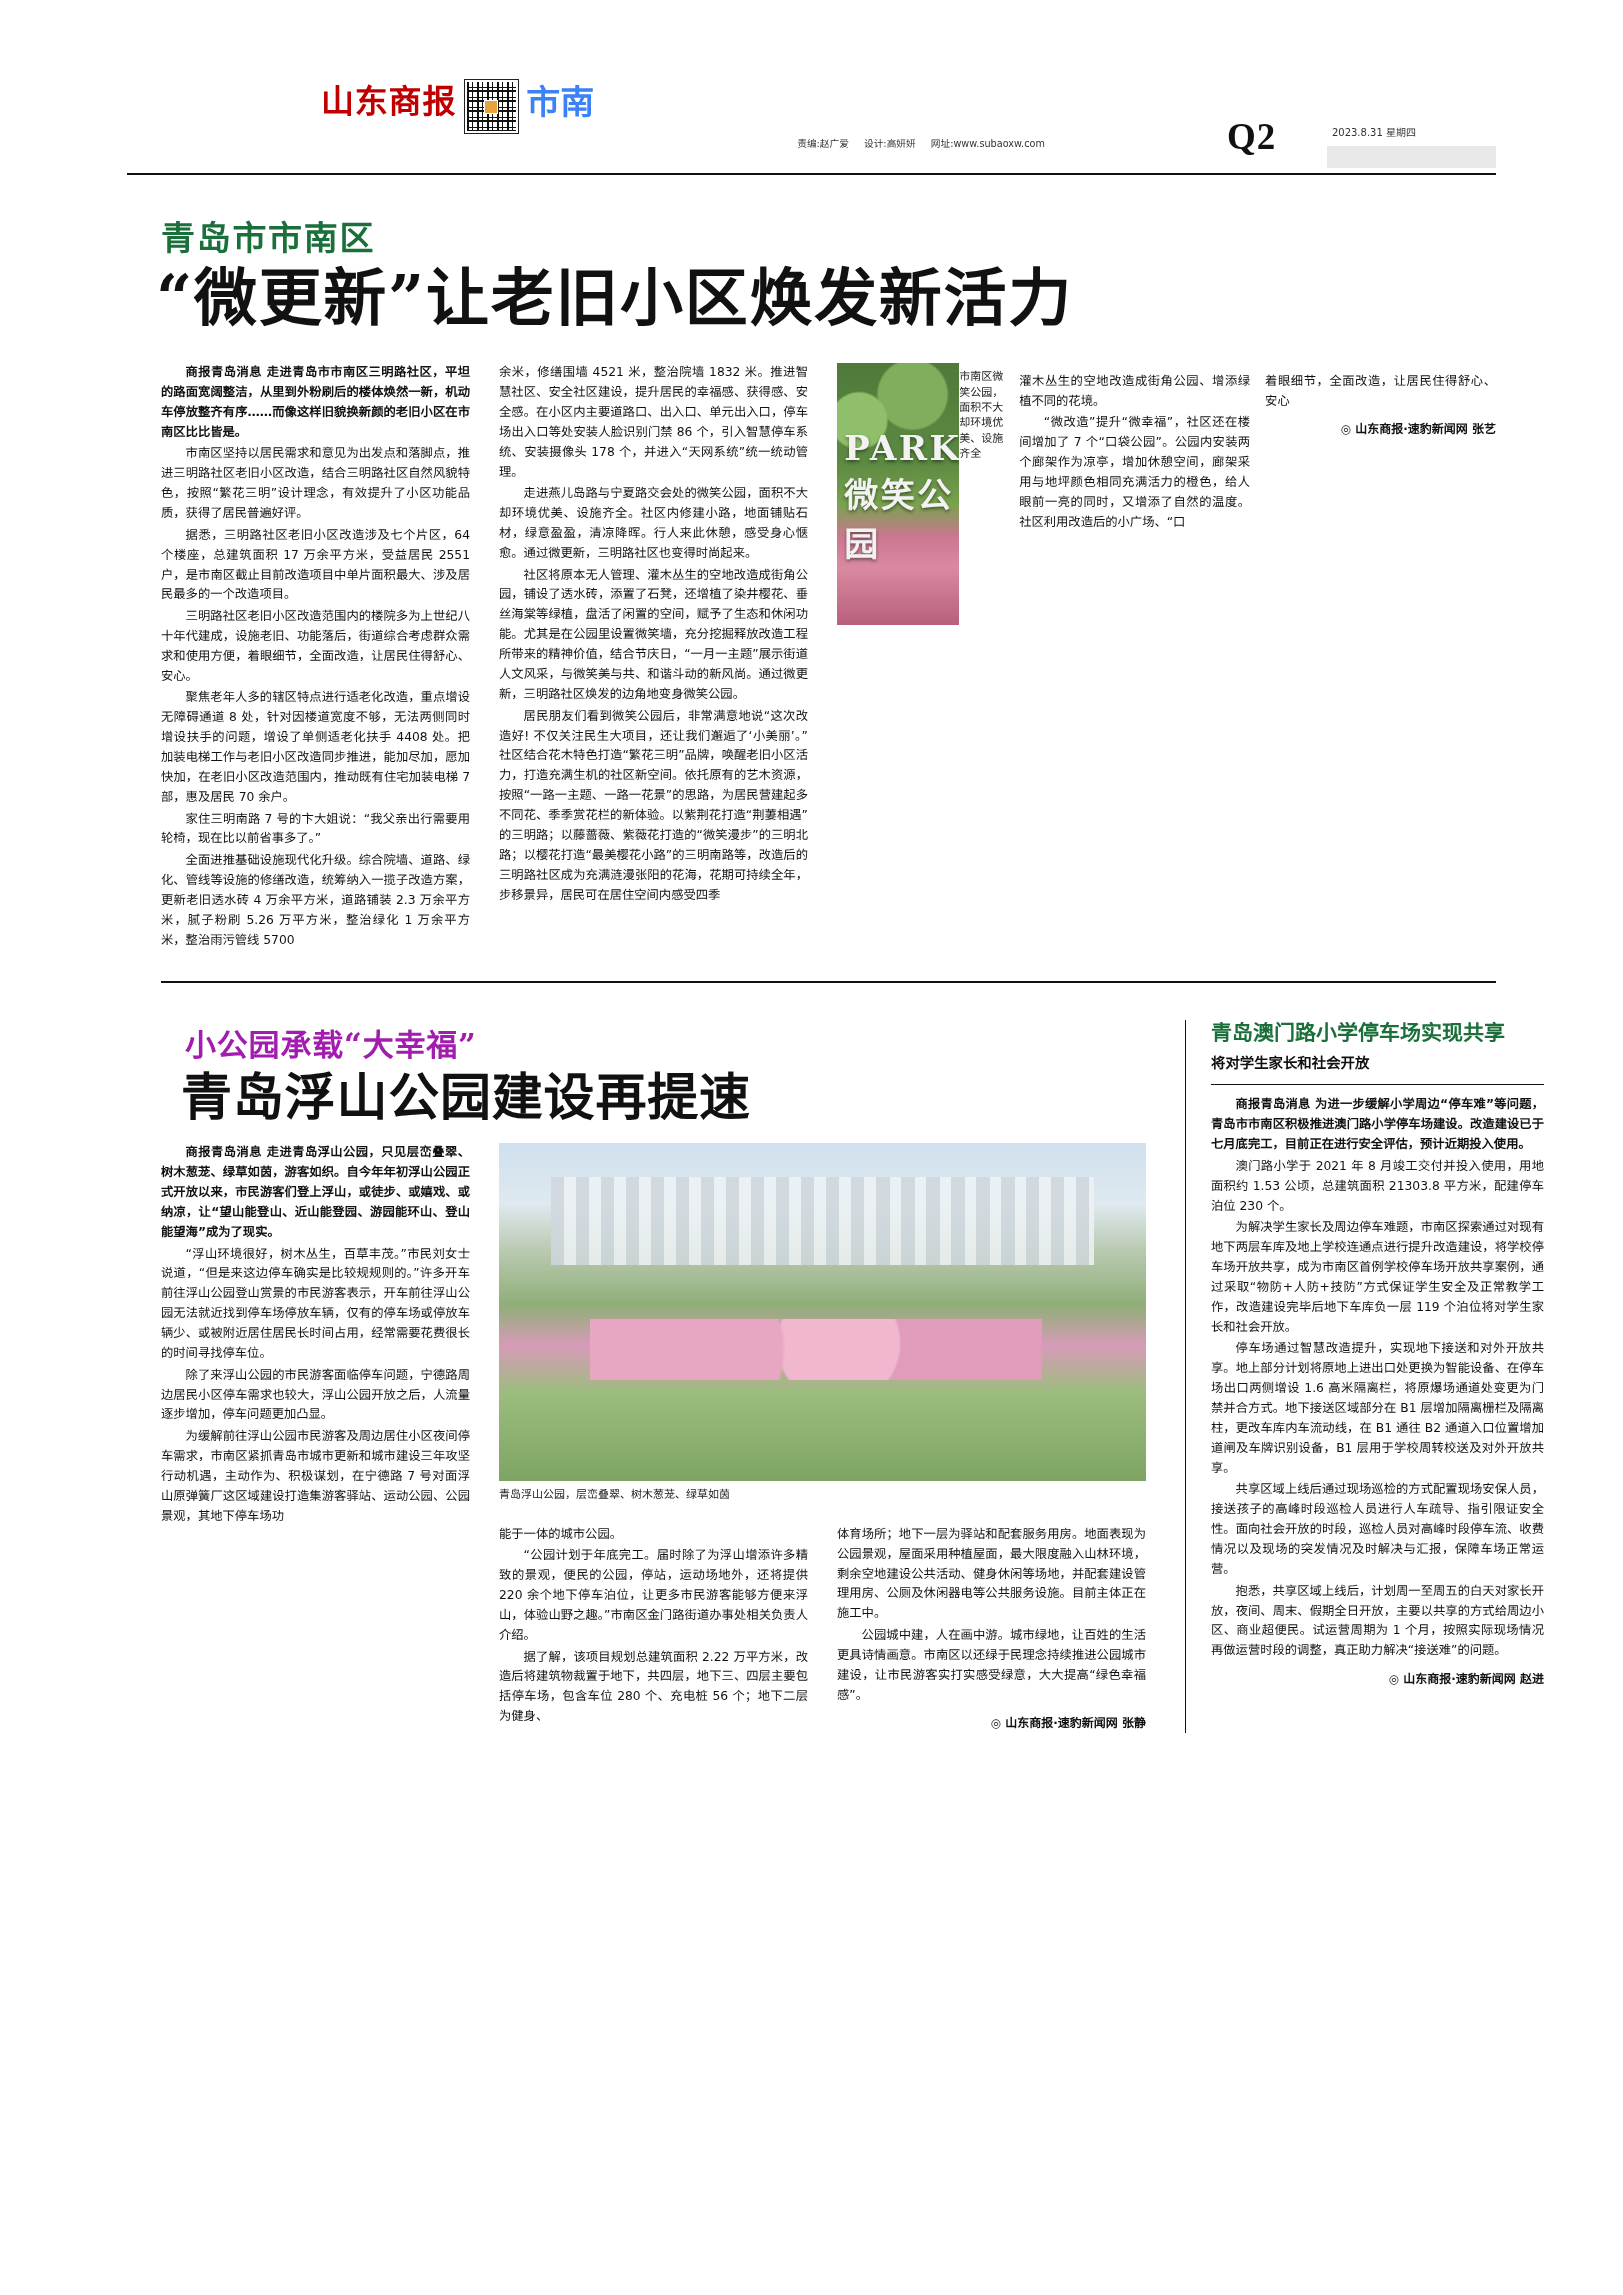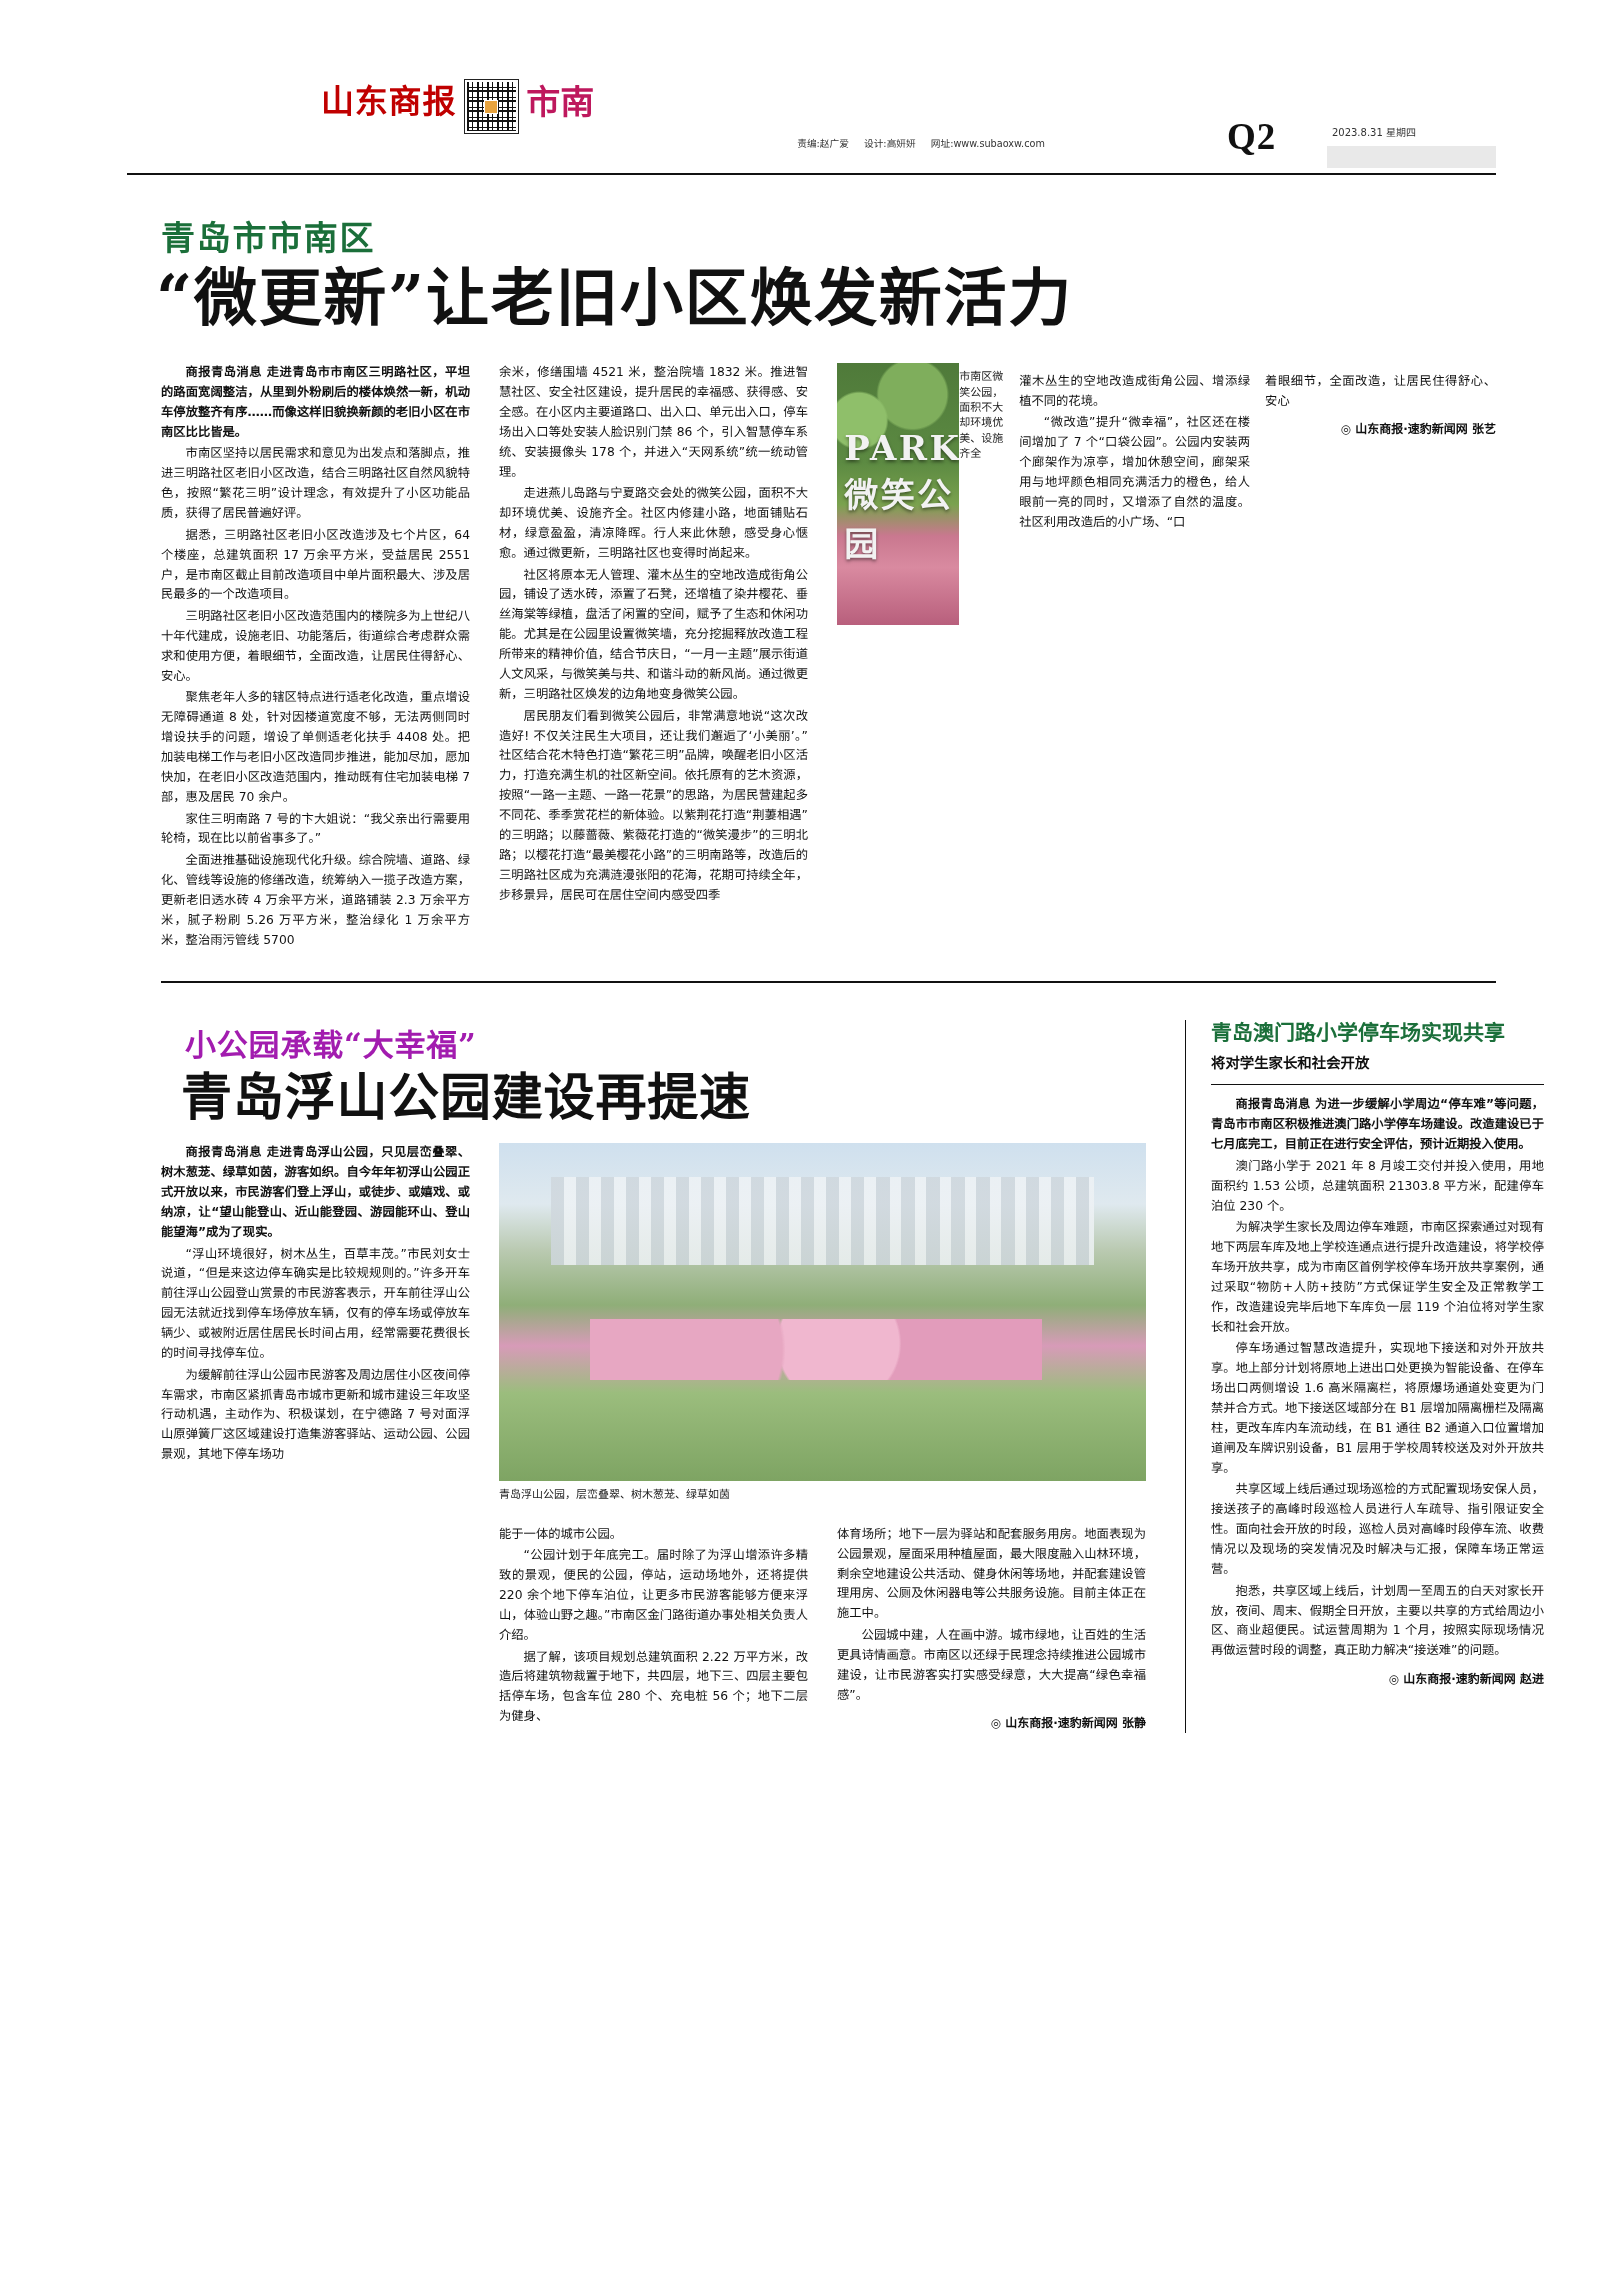--- a/index.html
+++ b/index.html
@@ -61,21 +61,21 @@
     position:absolute;left:50%;top:50%;
     transform:translate(-50%,-50%);
     width:12px;height:12px;background:#e8a33d;border:1.7px solid #fff;
   }
   .mast-section{
     font-family:"DejaVu Serif","Liberation Serif",serif;
     font-weight:bold;
     font-size:34px;
     line-height:1;
     padding-top:5px;
-    color:#be185d;
+    color:#3b82f6;
   }
   .mast-meta{
     margin-left:203px;
     font-size:9.7px;
     color:#333;
     padding-top:56px;
     white-space:nowrap;
   }
   .mast-meta span{margin-right:12px;}
   .mast-pageno{
@@ -356,20 +356,21 @@
   <div class="story2-wrap">
 
     <div>
       <div class="s2-kicker">小公园承载“大幸福”</div>
       <div class="s2-title">青岛浮山公园建设再提速</div>
 
       <div class="s2-cols">
         <div class="col">
           <p class="lead-in">商报青岛消息 走进青岛浮山公园，只见层峦叠翠、树木葱茏、绿草如茵，游客如织。自今年年初浮山公园正式开放以来，市民游客们登上浮山，或徒步、或嬉戏、或纳凉，让“望山能登山、近山能登园、游园能环山、登山能望海”成为了现实。</p>
           <p>“浮山环境很好，树木丛生，百草丰茂。”市民刘女士说道，“但是来这边停车确实是比较规规则的。”许多开车前往浮山公园登山赏景的市民游客表示，开车前往浮山公园无法就近找到停车场停放车辆，仅有的停车场或停放车辆少、或被附近居住居民长时间占用，经常需要花费很长的时间寻找停车位。</p>
+          <p>除了来浮山公园的市民游客面临停车问题，宁德路周边居民小区停车需求也较大，浮山公园开放之后，人流量逐步增加，停车问题更加凸显。</p>
           <p>为缓解前往浮山公园市民游客及周边居住小区夜间停车需求，市南区紧抓青岛市城市更新和城市建设三年攻坚行动机遇，主动作为、积极谋划，在宁德路 7 号对面浮山原弹簧厂这区域建设打造集游客驿站、运动公园、公园景观，其地下停车场功</p>
         </div>
 
         <div class="s2-right-col">
           <div class="photo ph-render"></div>
           <div class="cap">青岛浮山公园，层峦叠翠、树木葱茏、绿草如茵</div>
 
           <div class="s2-bottom">
             <div class="col">
               <p class="noindent">能于一体的城市公园。</p>

